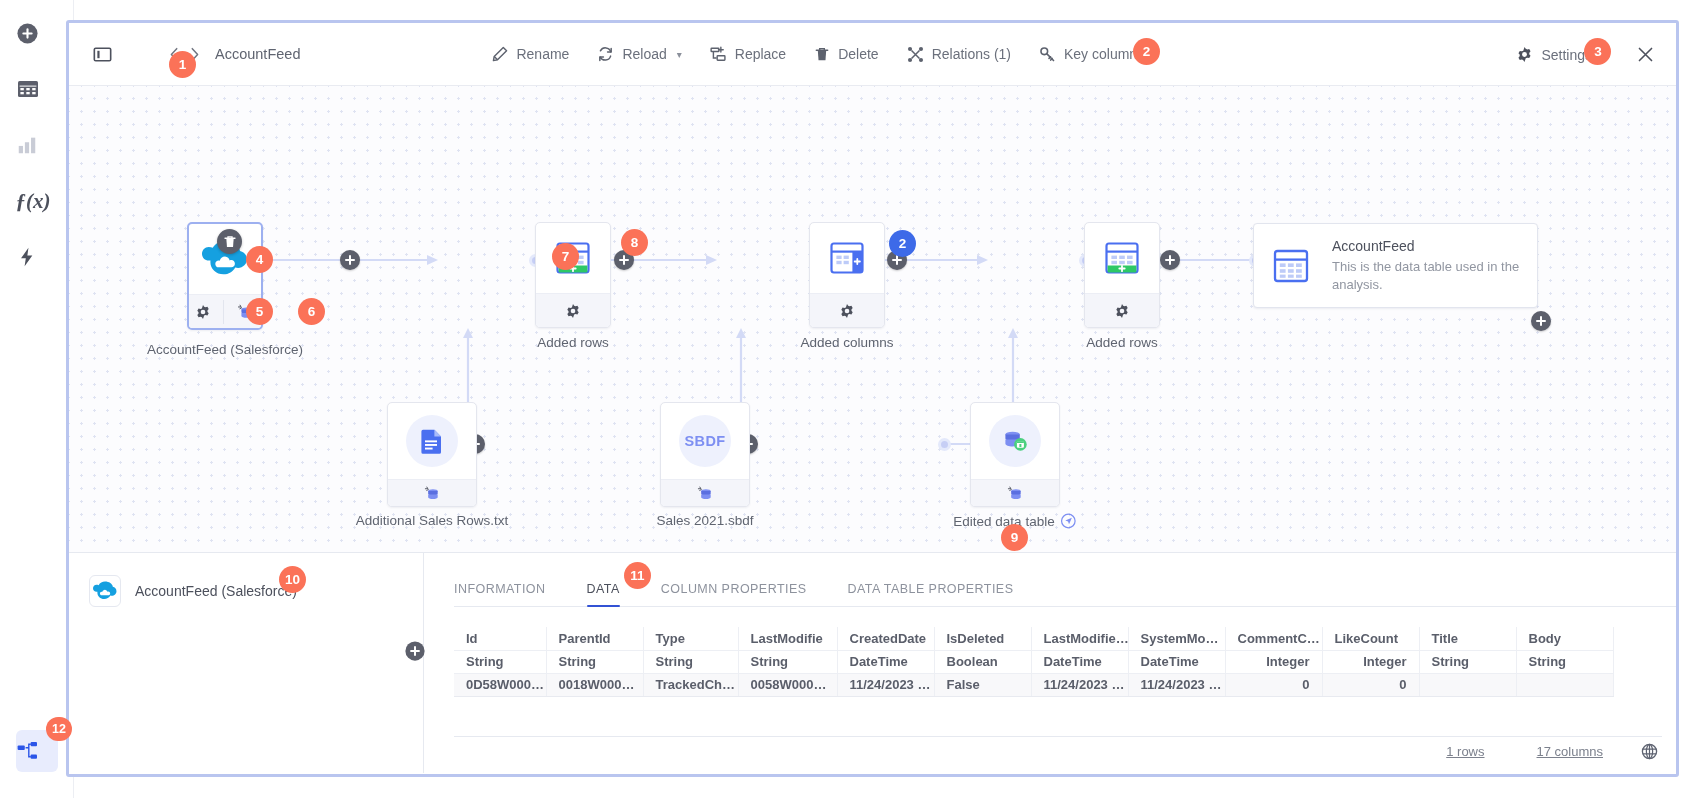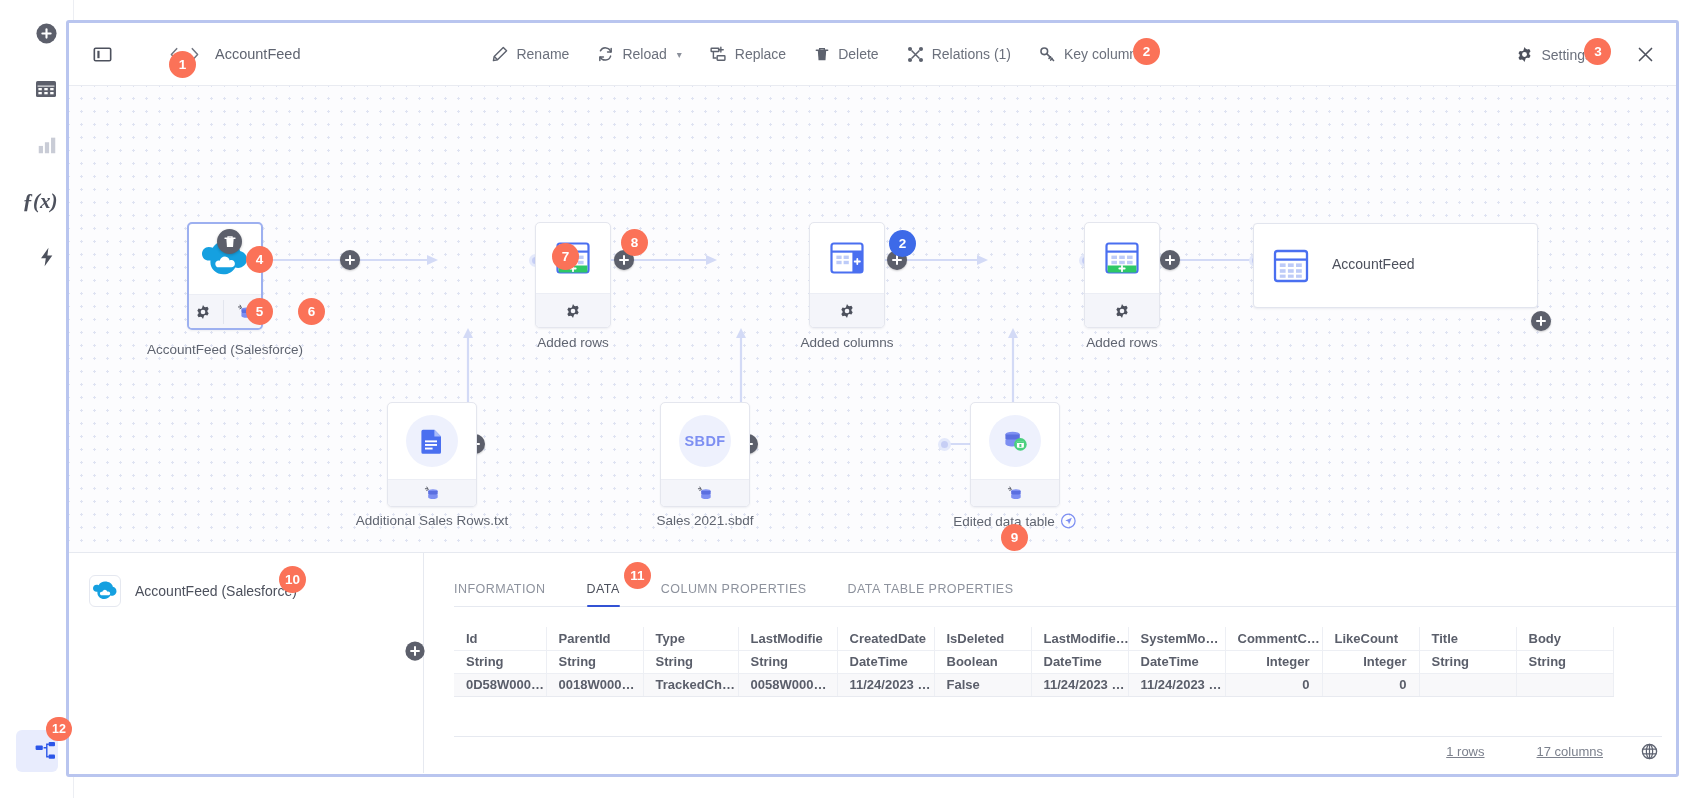--- a/index.html
+++ b/index.html
@@ -20,21 +20,21 @@
   
   #rail {
     position: absolute; left: 0; top: 0;
     width: 74px; height: 798px;
     background: #ffffff;
     border-right: 1px solid #eceef3;
     display: flex; flex-direction: column; align-items: center;
   }
   .rail-btn {
     width: 42px; height: 42px;
-    display: flex; align-items: center; justify-content: flex-end;
+    display: flex; align-items: center; justify-content: flex-start;
     border-radius: 6px;
     color: #5b5f6b;
     cursor: pointer;
   }
   .rail-btn.first { margin-top: 12px; }
   .rail-btn.spaced { margin-top: 14px; }
   .rail-btn.muted { color: #c9ccd6; }
   .rail-btn.active {
     background: #e8ecfd;
   }
@@ -803,20 +803,21 @@
             <rect x="11.8" y="26.2" width="5.8" height="3.6" fill="#bdcbf8"></rect>
             <rect x="19.9" y="26.2" width="5.8" height="3.6" fill="#bdcbf8"></rect>
             <rect x="28" y="26.2" width="5.8" height="3.6" fill="#bdcbf8"></rect>
             <rect x="11.8" y="31.6" width="5.8" height="3.2" fill="#bdcbf8"></rect>
             <rect x="19.9" y="31.6" width="5.8" height="3.2" fill="#bdcbf8"></rect>
             <rect x="28" y="31.6" width="5.8" height="3.2" fill="#bdcbf8"></rect>
           </svg>
         </span>
         <div class="txt">
           <div id="info-title">AccountFeed</div>
+          <div id="info-desc">This is the data table used in the analysis.</div>
         </div>
       </div>
     </div>
 
     <div id="bottom">
 
       <div id="bottom-left">
         <div class="src-head">
           <div class="src-chip">
             <svg width="24" height="22" viewBox="0 0 46 42">

